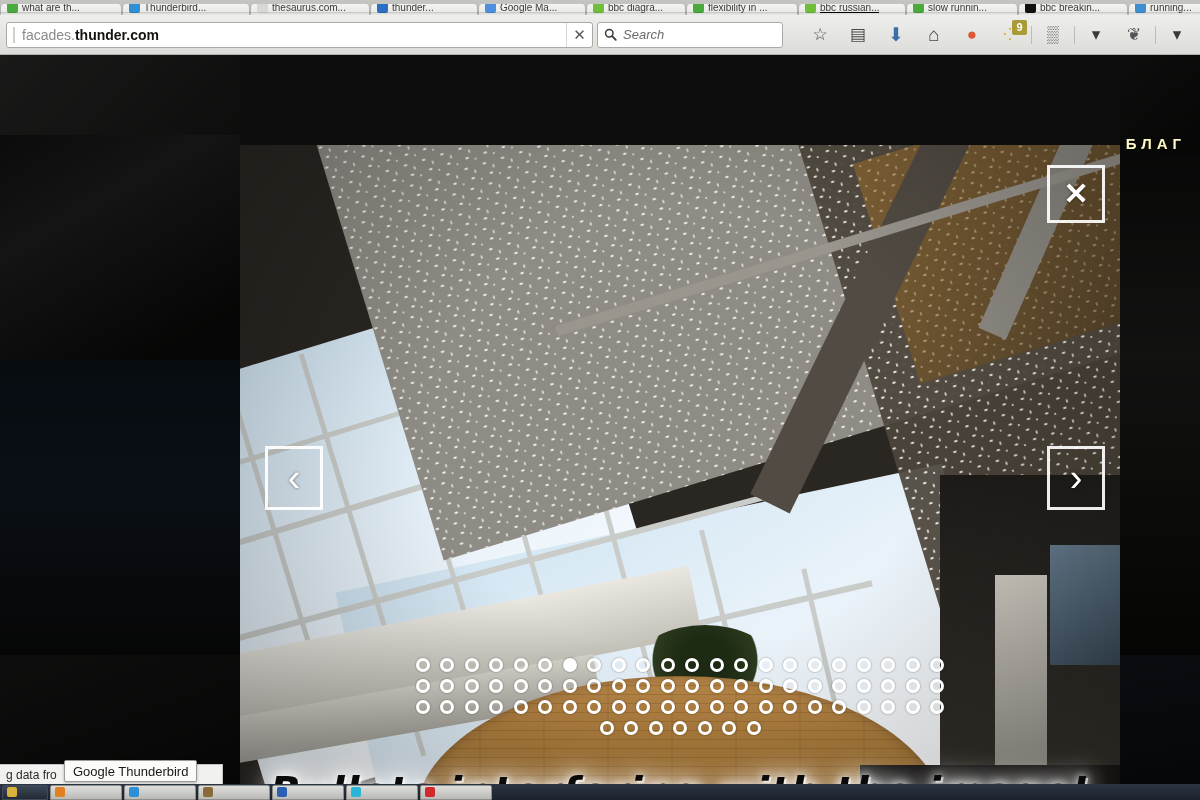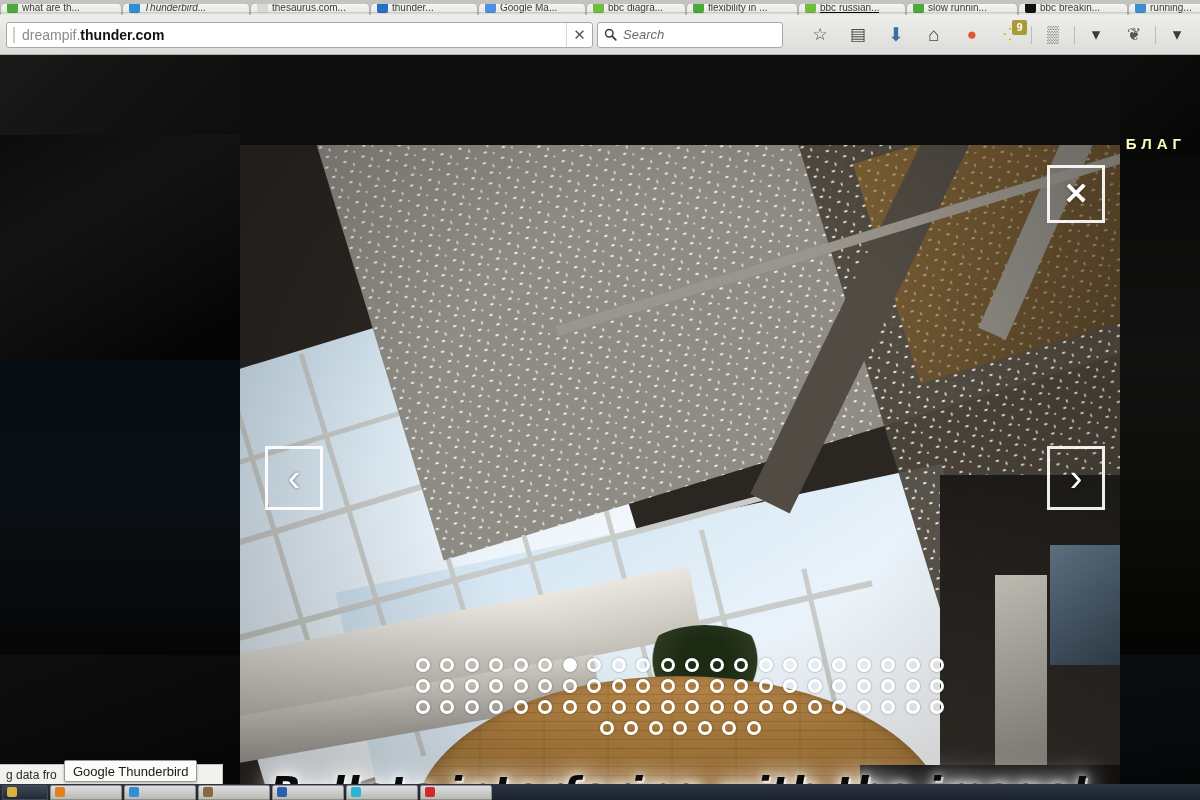--- a/index.html
+++ b/index.html
@@ -557,21 +557,21 @@
     </div>
   </div>
 
 <div id="browser-chrome">
 
   <div id="tab-strip">
       <div class="tab" style="width: 122px;">
         <span class="favicon" style="background: rgb(74, 170, 60);"></span>
         <span class="tab-title">what are th...</span>
       </div>
-      <div class="tab" style="width: 128px; font-style: italic;">
+      <div class="tab" style="width: 128px;">
         <span class="favicon" style="background: rgb(47, 143, 214);"></span>
         <span class="tab-title">Thunderbird...</span>
       </div>
       <div class="tab" style="width: 120px;">
         <span class="favicon" style="background: rgb(216, 216, 212);"></span>
         <span class="tab-title">thesaurus.com...</span>
       </div>
       <div class="tab" style="width: 108px;">
         <span class="favicon" style="background: rgb(42, 111, 196);"></span>
         <span class="tab-title">thunder...</span>
@@ -605,21 +605,21 @@
         <span class="tab-title">running...</span>
       </div>
     </div>
   <div id="tab-strip-shadow"></div>
 
   <div id="nav-toolbar">
 
     <div id="url-bar">
       <div id="url-identity"></div>
       <div id="url-text">
-        <span class="url-domain-prefix">dreampif.</span><span class="url-domain-main">thunder.com</span>
+        <span class="url-domain-prefix">facades.</span><span class="url-domain-main">thunder.com</span>
       </div>
       <div id="url-stop-btn">
         <span>✕</span>
       </div>
     </div>
 
     <div id="search-bar">
       <svg class="mag" viewBox="0 0 16 16">
         <circle cx="6.5" cy="6.5" r="4.6" fill="none" stroke="#3a3a38" stroke-width="1.8"></circle>
         <line x1="10" y1="10" x2="14.5" y2="14.5" stroke="#3a3a38" stroke-width="2.2" stroke-linecap="round"></line>

